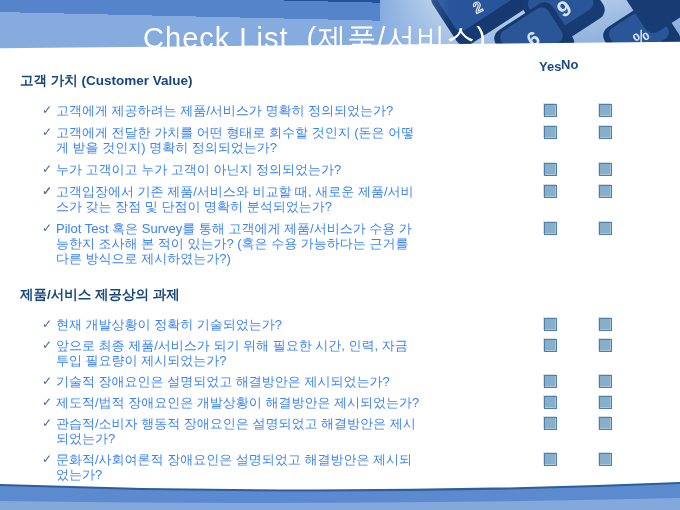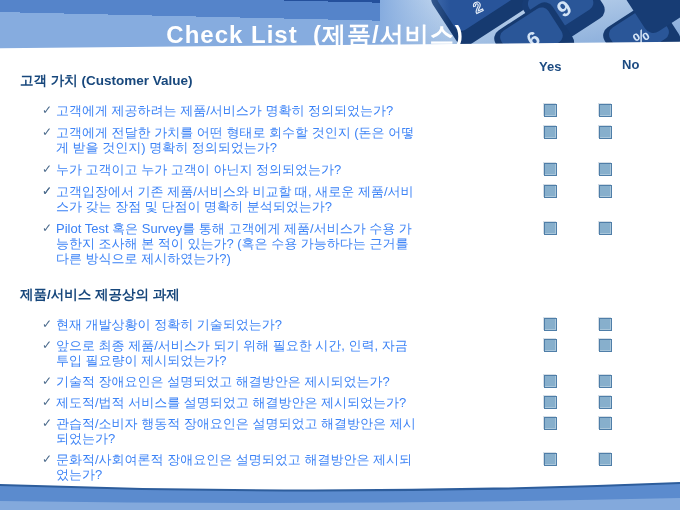--- a/index.html
+++ b/index.html
@@ -14,32 +14,32 @@
     transform:rotate(1.3deg);
     background:linear-gradient(180deg,
       #24509c 0px,#24509c 10px,
       #5584ca 10px,#5584ca 28px,
       #86acdf 28px,#86acdf 100%);
   }
   .calc{position:absolute;right:0;top:0;}
   .calc text{font-family:"Liberation Sans",sans-serif;font-weight:bold;}
   .title{
     position:absolute;left:0;right:50px;top:19px;z-index:2;
-    text-align:center;color:#ffffff;font-size:24px;font-weight:700;
+    text-align:center;color:#ffffff;font-size:29px;font-weight:400;
     letter-spacing:1px;white-space:pre;
   }
   .white-cover{
     position:absolute;left:-20px;top:45px;width:724px;height:90px;
     background:#ffffff;transform:rotate(-0.55deg);z-index:3;
   }
   
   .content{position:absolute;left:0;top:0;width:574px;height:510px;z-index:4;padding-top:72px;box-sizing:border-box;}
   .collabel{position:absolute;z-index:4;font-size:13px;font-weight:bold;color:#1c4b82;}
   .collabel.yes{left:539px;top:59px;text-align:right;}
-  .collabel.no{left:622px;top:57px;}
+  .collabel.no{left:561px;top:57px;}
   .sec-heading{margin:0 0 0 20px;font-size:13.5px;font-weight:bold;color:#17477c;letter-spacing:0;}
   .sec + .sec{margin-top:20px;}
   .rows{margin-top:13px;}
   .row{position:relative;padding:0 150px 0 56px;box-sizing:border-box;}
   .sec:first-child .row{margin-bottom:7px;}
   .sec:last-child  .row{margin-bottom:6px;}
   .tick{position:absolute;left:42px;top:0;font-size:12px;color:#4e6d8e;}
   .txt{display:block;font-size:13px;line-height:15px;color:#3b82f6;}
   .cb{
     position:absolute;top:1px;width:11px;height:11px;
@@ -166,21 +166,21 @@
               <span class="cb cb-no"></span>
             </div>
             <div class="row">
               <span class="tick">✓</span>
               <span class="txt">기술적 장애요인은 설명되었고 해결방안은 제시되었는가?</span>
               <span class="cb cb-yes"></span>
               <span class="cb cb-no"></span>
             </div>
             <div class="row">
               <span class="tick">✓</span>
-              <span class="txt">제도적/법적 서비스를 설명되었고 해결방안은 제시되었는가?</span>
+              <span class="txt">제도적/법적 장애요인은 개발상황이 해결방안은 제시되었는가?</span>
               <span class="cb cb-yes"></span>
               <span class="cb cb-no"></span>
             </div>
             <div class="row">
               <span class="tick">✓</span>
               <span class="txt">관습적/소비자 행동적 장애요인은 설명되었고 해결방안은 제시되었는가?</span>
               <span class="cb cb-yes"></span>
               <span class="cb cb-no"></span>
             </div>
             <div class="row">

